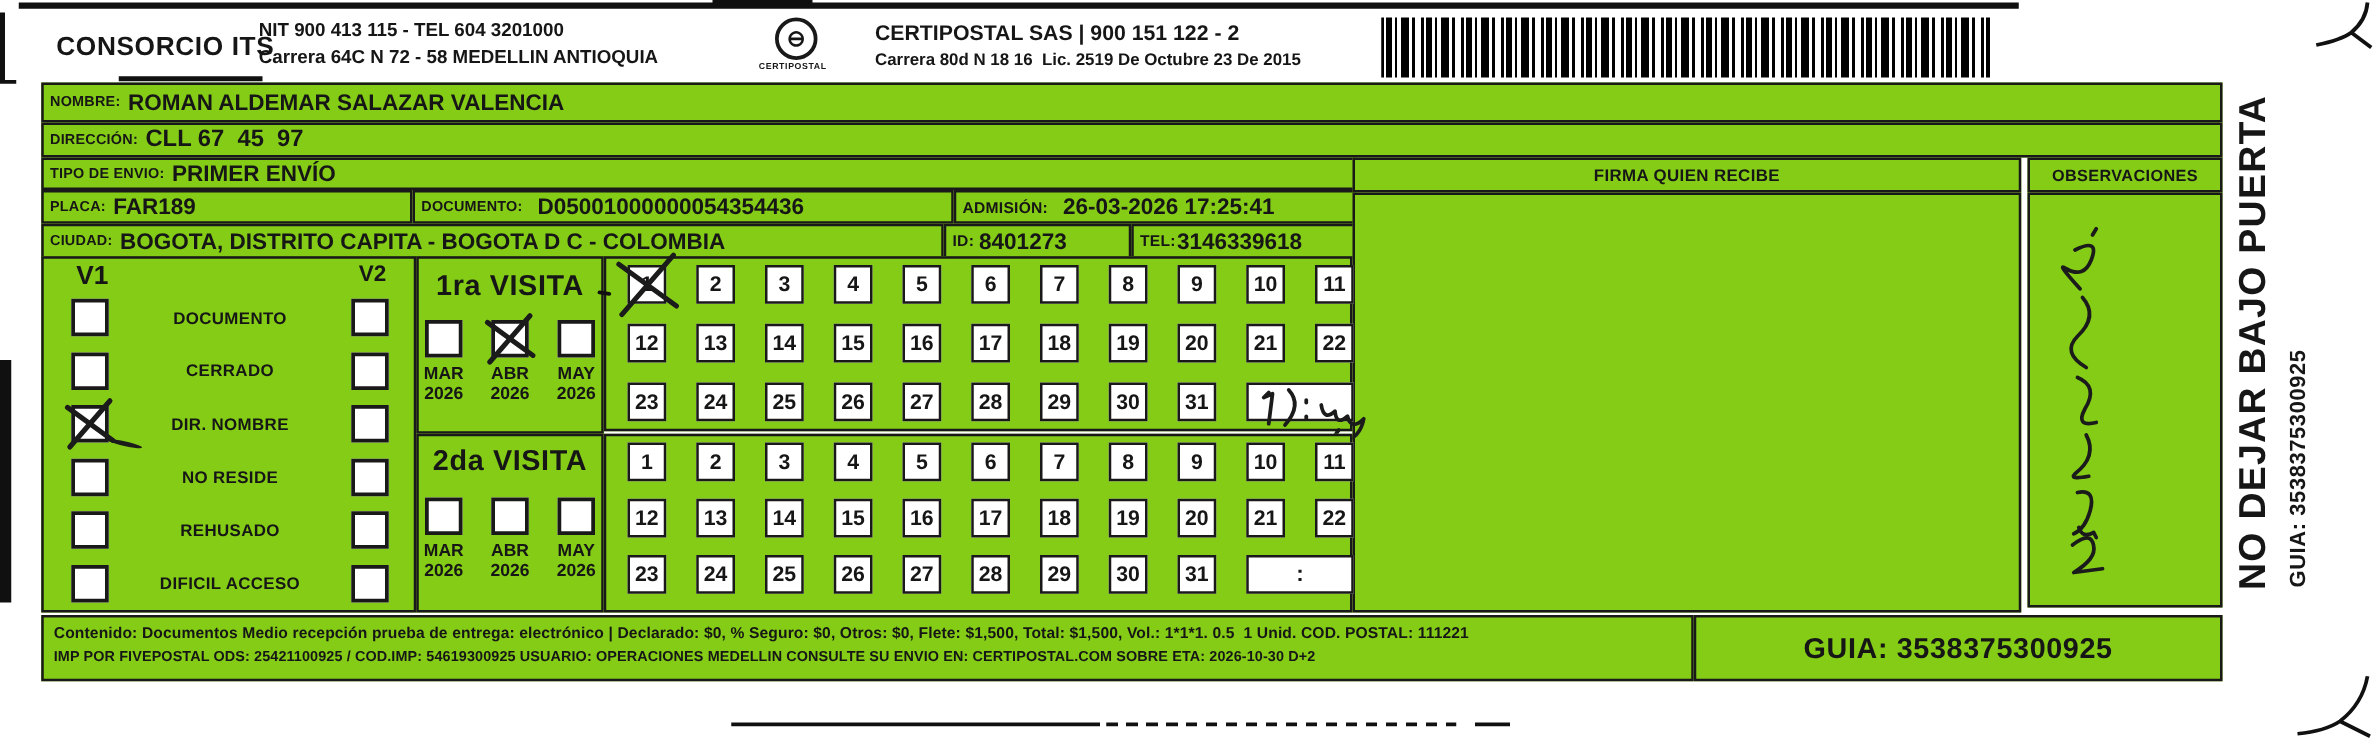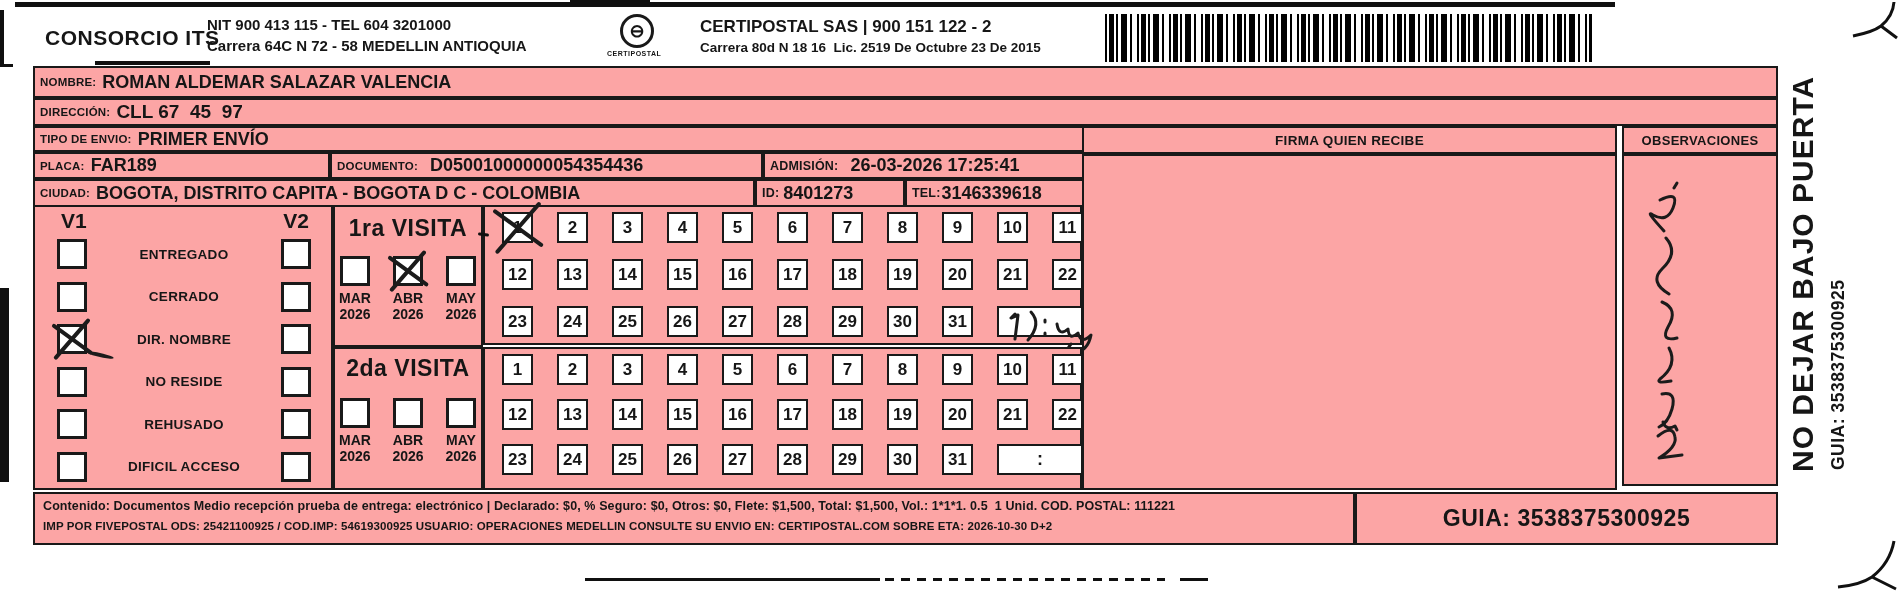--- a/index.html
+++ b/index.html
@@ -1,19 +1,19 @@
 <!DOCTYPE html>
 <html><head>
 <meta charset="utf-8">
 <style>
   * { margin:0; padding:0; box-sizing:border-box; }
   html,body { width:1898px; height:593px; overflow:hidden; background:#fff;
     font-family:"Liberation Sans", sans-serif; color:#161616; }
   .abs { position:absolute; }
-  .box { position:absolute; border:2px solid #191919; background:#fca5a5; }
+  .box { position:absolute; border:2px solid #191919; background:#84cc16; }
   .lbl { font-size:11.5px; font-weight:bold; letter-spacing:.2px; white-space:pre; }
   .val { font-size:18px; font-weight:600; white-space:pre; margin-left:6px; }
   .frow { display:flex; align-items:center; padding-left:5px; }
   .cb { width:30px; height:30px; border:3px solid #191919; background:#fff; position:relative; flex:none; }
   .xmark { position:absolute; inset:-6px; pointer-events:none; }
   .xs { position:absolute; left:50%; top:50%; height:4px; background:#1b1b1b; border-radius:3px; }
   .xs1 { width:135%; transform:translate(-50%,-50%) rotate(36deg); }
   .xs2 { width:148%; transform:translate(-50%,-50%) rotate(-49deg); }
   .xtail { position:absolute; right:-24px; bottom:0px; width:28px; height:4px; background:#1b1b1b;
     border-radius:60% 40%; transform:rotate(14deg); }
@@ -118,25 +118,25 @@
   <path d="M34,58 q13,15 -4,31 q-13,13 7,25"></path>
   <path d="M30,122 q17,7 6,25 q-8,15 9,11"></path>
   <path d="M37,168 q9,17 -9,31 q-5,5 11,2"></path>
   <path d="M30,214 q15,-3 10,15 q-4,14 -13,18"></path>
   <path d="M31,242 q3,9 12,4 l2,4"></path>
   <path d="M26,256 q15,-12 17,1 q2,10 -16,21 l23,-3"></path>
 </svg>
 
 <div class="box" style="left:33px;top:205px;width:300px;height:285px;">
   <div class="abs" style="left:26px;top:2px;font-size:21px;font-weight:bold;">V1</div>
-  <div class="abs" style="right:22px;top:2px;font-size:21px;font-weight:bold;">V2</div>
+  <div class="abs" style="right:22px;top:2px;font-size:18px;font-weight:bold;">V2</div>
   <div class="abs" id="status-rows" style="left:0;top:26px;width:100%;">
       <div class="status-row">
         <div class="cb"></div>
-        <span class="slbl">ENTREGADO</span>
+        <span class="slbl">DOCUMENTO</span>
         <div class="cb"></div>
       </div>
       <div class="status-row">
         <div class="cb"></div>
         <span class="slbl">CERRADO</span>
         <div class="cb"></div>
       </div>
       <div class="status-row">
         <div class="cb">
           <div class="xmark">

